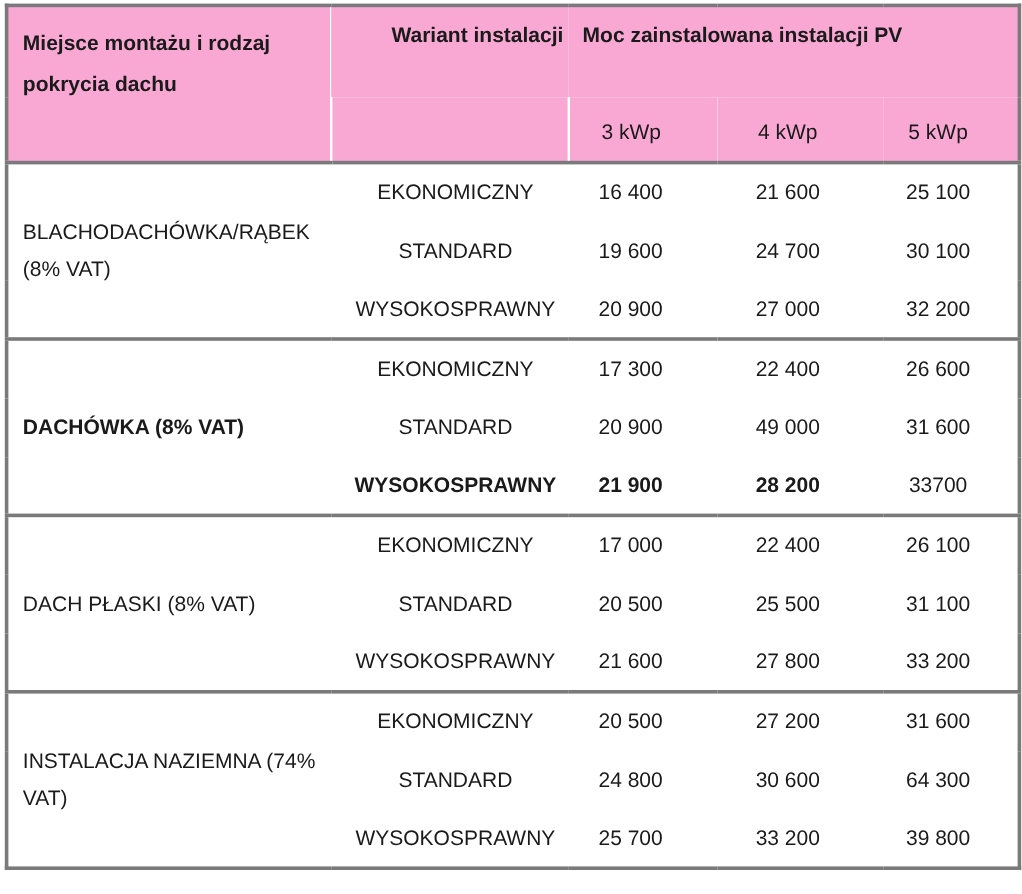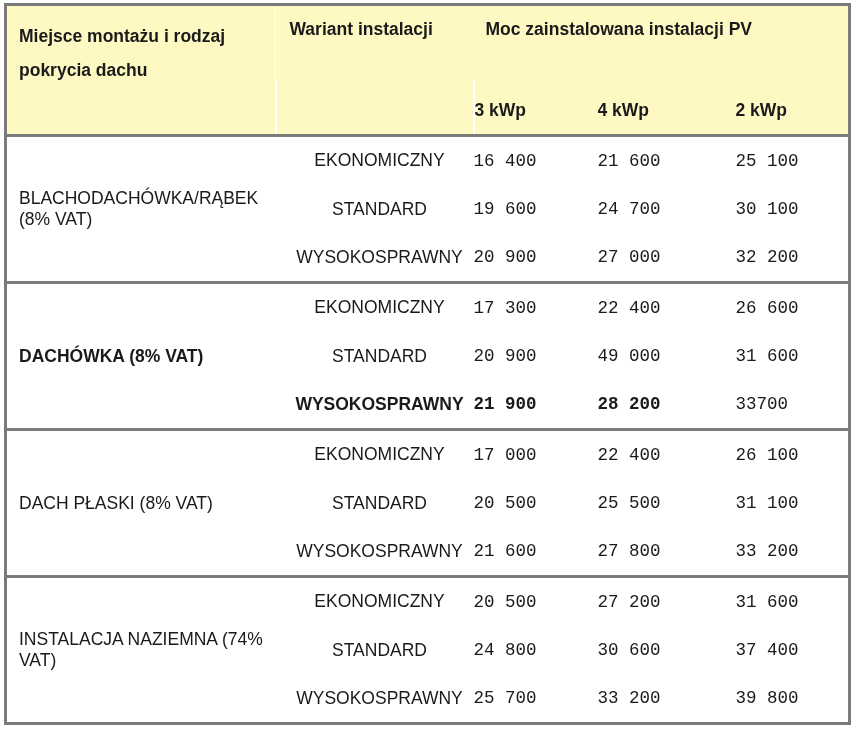--- a/index.html
+++ b/index.html
@@ -20,69 +20,68 @@
     width: 844px;
     border: 3px solid #7a7a7a;
   }
   th, td {
     font-weight: 400;
     font-size: 17.5px;
     margin: 0;
     overflow: hidden;
   }
   
-  .hdr { background: #fef9c3; }
+  .hdr { background: #f9a8d4; }
   tr.hr1 { height: 76px; }
   tr.hr2 { height: 55px; }
   th.h-location {
     text-align: left;
     vertical-align: top;
     padding: 13px 4px 0 12px;
     font-weight: 700;
     line-height: 34px;
   }
   th.h-variant {
-    text-align: left;
+    text-align: right;
     vertical-align: top;
     padding: 13px 4px 0 14px;
     font-weight: 700;
   }
   th.h-power {
     text-align: left;
     vertical-align: top;
     padding: 13px 4px 0 12px;
     font-weight: 700;
   }
   th.h-kwp {
-    text-align: left;
+    text-align: center;
     vertical-align: middle;
     padding: 6px 20px 0 0;
-    font-weight: 700;
+    font-weight: 400;
   }
   .wsep { border-left: 2px solid #ffffff; }
   tr.hr2 .hdr, th.h-location { border-bottom: 3px solid #7a7a7a; }
   
   tbody tr { height: 49px; }
   tr.group-start td { border-top: 3px solid #7a7a7a; }
   td.location {
     text-align: left;
     vertical-align: middle;
     padding: 0 2px 0 12px;
-    line-height: 21px;
+    line-height: 31px;
   }
   td.variant {
     text-align: center;
     vertical-align: middle;
     padding: 0 4px 0 14px;
   }
   td.price {
-    text-align: left;
+    text-align: center;
     vertical-align: middle;
     padding: 0 20px 0 0;
-    font-family: Liberation Mono, monospace;
   }
   .bold { font-weight: 700; }
 </style>
 </head>
 <body>
 
 <table class="pv-table">
   <colgroup>
     <col style="width:270px">
     <col style="width:198px">
@@ -94,21 +93,21 @@
   <thead>
     <tr class="hr1">
       <th class="hdr h-location" rowspan="2">Miejsce montażu i rodzaj pokrycia dachu</th>
       <th class="hdr h-variant">Wariant instalacji</th>
       <th class="hdr h-power" colspan="3">Moc zainstalowana instalacji PV</th>
     </tr>
     <tr class="hr2">
       <td class="hdr wsep"></td>
       <th class="hdr h-kwp wsep">3 kWp</th>
       <th class="hdr h-kwp">4 kWp</th>
-      <th class="hdr h-kwp">2 kWp</th>
+      <th class="hdr h-kwp">5 kWp</th>
     </tr>
   </thead>
 
   <tbody>
 
     <tr class="group-start">
       <td class="location" rowspan="3">BLACHODACHÓWKA/RĄBEK (8% VAT)</td>
       <td class="variant">EKONOMICZNY</td>
       <td class="price">16 400</td>
       <td class="price">21 600</td>
@@ -171,21 +170,21 @@
       <td class="location" rowspan="3">INSTALACJA NAZIEMNA (74% VAT)</td>
       <td class="variant">EKONOMICZNY</td>
       <td class="price">20 500</td>
       <td class="price">27 200</td>
       <td class="price">31 600</td>
     </tr>
     <tr>
       <td class="variant">STANDARD</td>
       <td class="price">24 800</td>
       <td class="price">30 600</td>
-      <td class="price">37 400</td>
+      <td class="price">64 300</td>
     </tr>
     <tr>
       <td class="variant">WYSOKOSPRAWNY</td>
       <td class="price">25 700</td>
       <td class="price">33 200</td>
       <td class="price">39 800</td>
     </tr>
   </tbody>
 </table>
 

